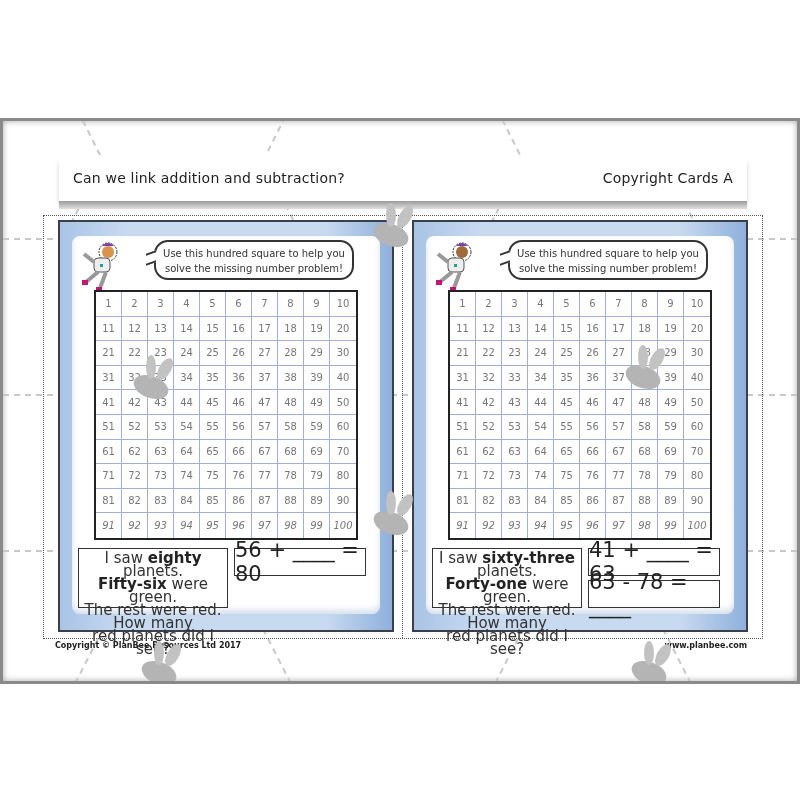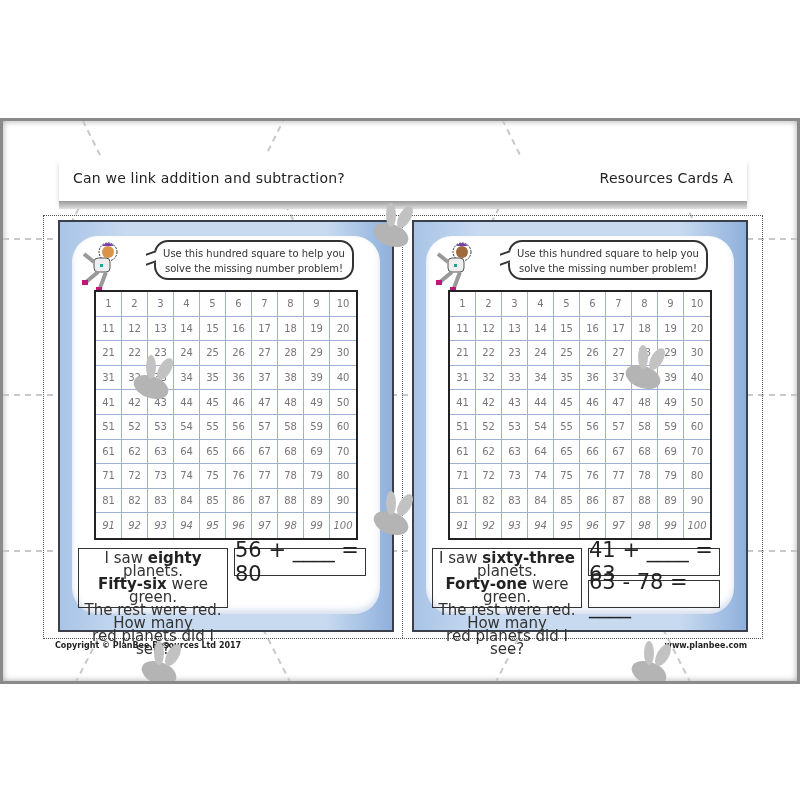--- a/index.html
+++ b/index.html
@@ -41,21 +41,21 @@
     .card {
       position: absolute; top: 4px; width: 336px; height: 412px;
       border: 2px solid #3a3f4a;
       background: linear-gradient(90deg, #a9c4e6 0%, #c8daf0 20%, #c8daf0 80%, #8fb0dc 100%);
       padding: 14px 12px 16px 12px;
     }
     .card.left { left: 14px; }
     .card.right { left: 368px; }
     .card-inner {
       position: relative; width: 100%; height: 100%;
-      background: #ffffff; border-radius: 26px;
+      background: #ffffff; border-radius: 8px;
       box-shadow: inset 0 -4px 6px rgba(120,150,200,0.3);
     }
 
     .astronaut { position: absolute; left: 4px; top: 4px; width: 48px; height: 56px; }
     .bubble {
       position: absolute; left: 82px; top: 4px; width: 200px; height: 40px;
       border: 2px solid #333; border-radius: 14px; background: #fff;
       font-size: 10px; text-align: center; line-height: 15px; padding-top: 4px; color: #333;
     }
     .bubble::before {
@@ -125,21 +125,21 @@
       <path d="M0 430 L60 430"></path>
       <path d="M100 508 L60 586"></path>
       <path d="M260 508 L300 586"></path>
       <path d="M520 508 L480 586"></path>
       <path d="M660 508 L700 586"></path>
     </g>
   </svg>
 
   <div class="title-bar">
     <span class="title-left">Can we link addition and subtraction?</span>
-    <span class="title-right">Resources Cards A</span>
+    <span class="title-right">Copyright Cards A</span>
   </div>
 
   <div class="cut-area">
     <div class="cut-divider"></div>
 
     <div class="card left">
       <div class="card-inner">
         <svg class="astronaut" viewBox="0 0 48 56">
           <circle cx="32" cy="12" r="9" fill="#fff" stroke="#333" stroke-dasharray="2 1"></circle>
           <circle cx="32" cy="12" r="6" fill="#d9944a"></circle>

